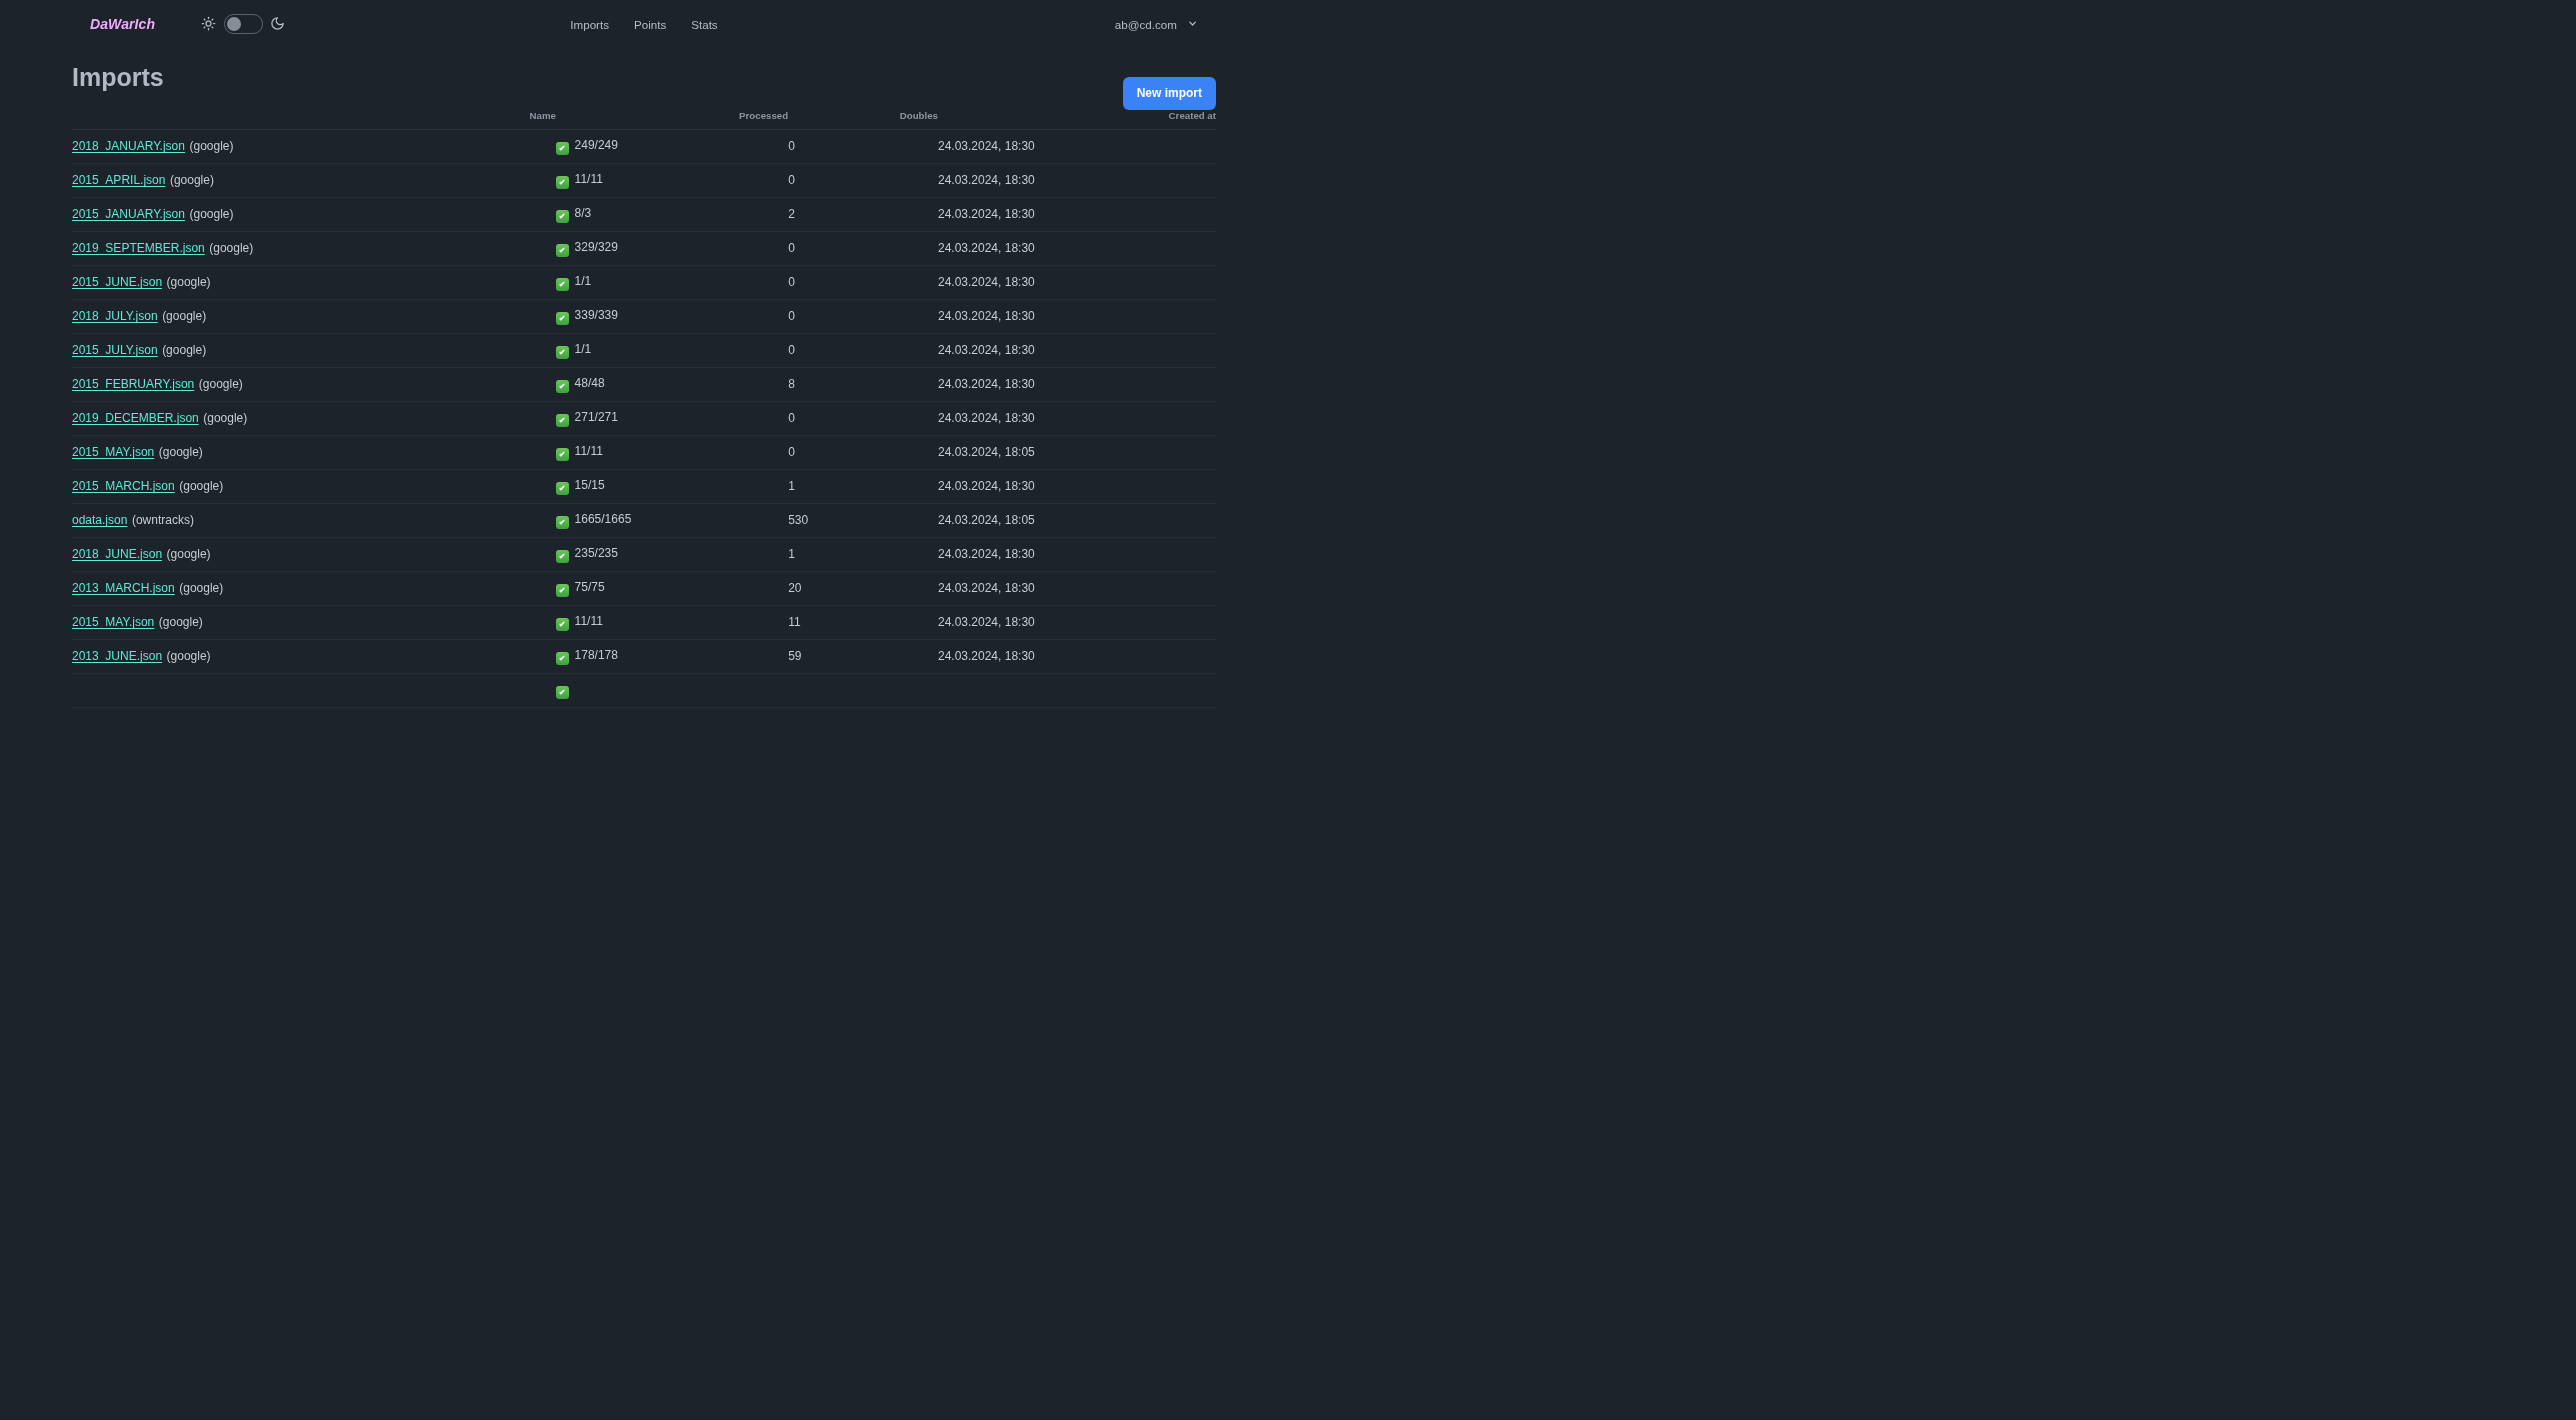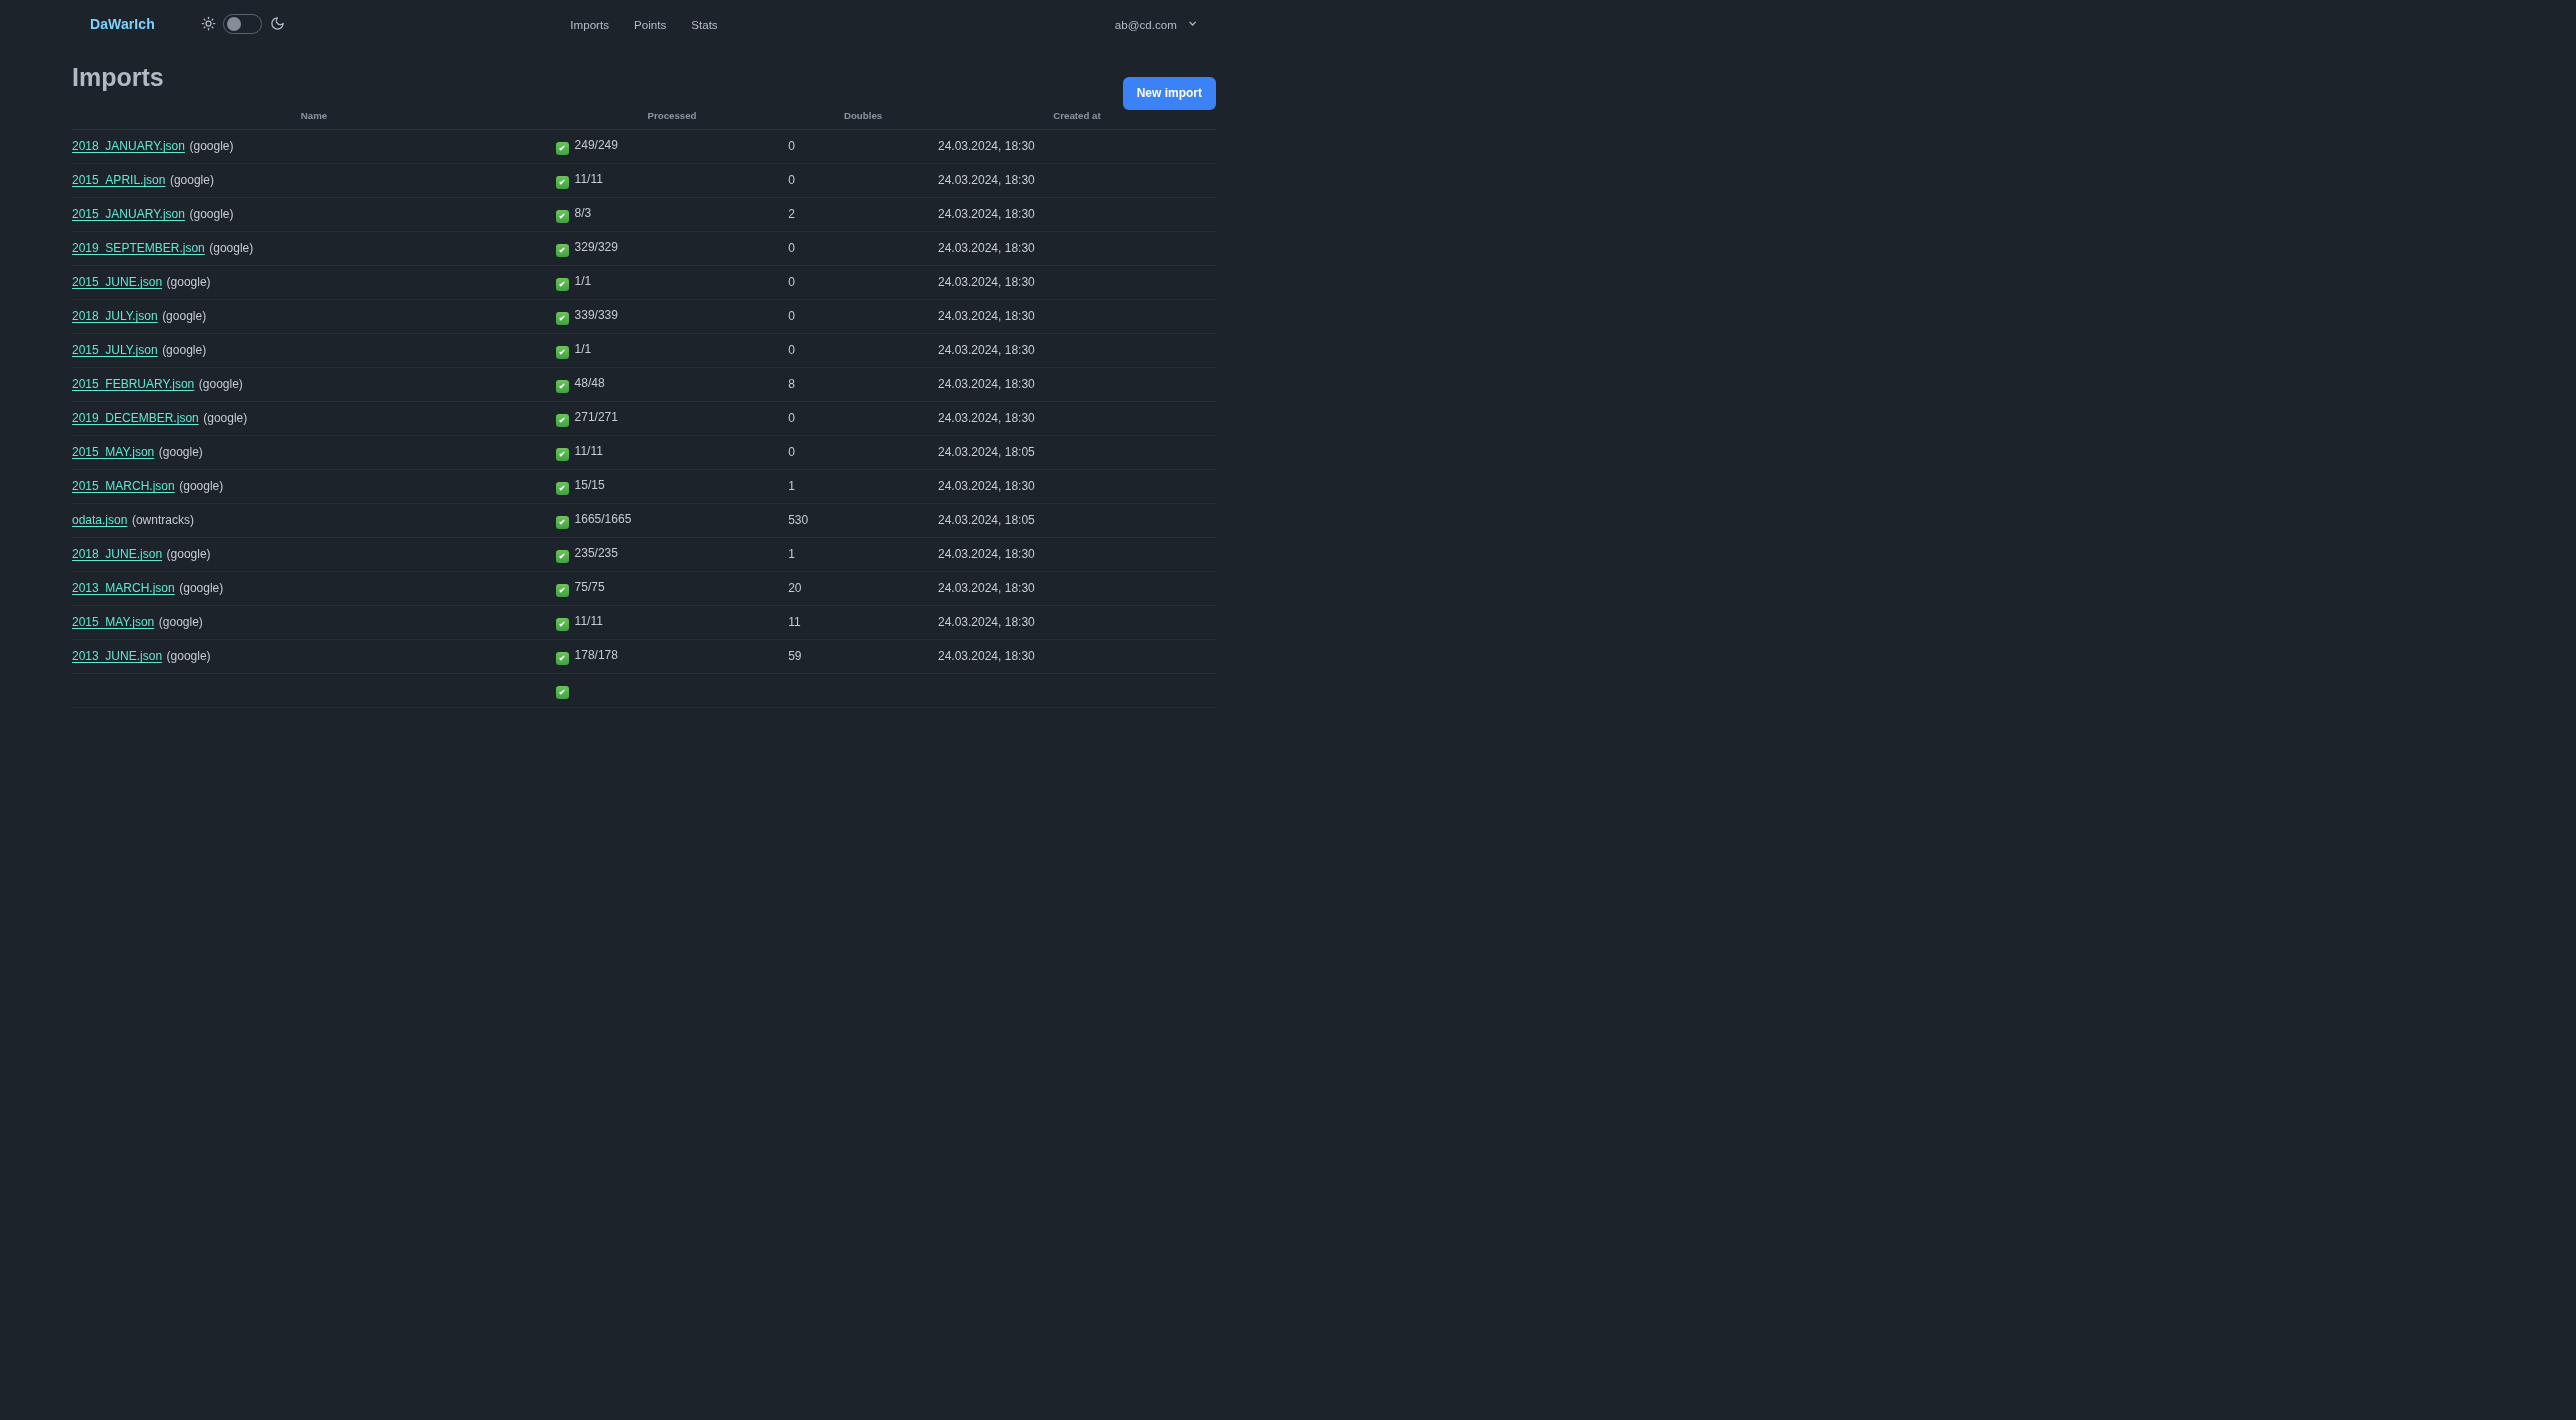--- a/index.html
+++ b/index.html
@@ -10,22 +10,22 @@
     font-family:"Liberation Sans", sans-serif;
     -webkit-font-smoothing:antialiased;
   }
 
   
   .navbar {
     height:48px; display:flex; align-items:center;
     padding:0 90px; position:relative;
   }
   .logo {
-    font-size:14px; font-weight:700; color:#7dd3fc;
-    letter-spacing:0.1px; text-decoration:none; cursor:pointer;
+    font-size:14px; font-weight:700; color:#f0abfc;
+    letter-spacing:0.1px; text-decoration:none; cursor:pointer;font-style:italic;
   }
   .theme-toggle { display:flex; align-items:center; gap:7.5px; margin-left:46px; }
   .icon { display:inline-flex; align-items:center; justify-content:center; color:#b6bcc6; }
   .toggle-pill {
     width:39px; height:19.4px; border:1.1px solid #5b636e; border-radius:9.7px;
     position:relative; cursor:pointer; background:transparent;
   }
   .toggle-knob {
     width:14px; height:14px; border-radius:50%; background:#868d99;
     position:absolute; left:2.2px; top:1.5px;
@@ -55,21 +55,21 @@
     font-size:12px; font-weight:600;
     border:none; border-radius:6px;
     padding:10.4px 14px; cursor:pointer; line-height:1;
   }
 
   
   table.imports-table {
     width:100%; border-collapse:collapse; table-layout:fixed;
   }
   .imports-table th {
-    text-align:center; font-size:9.7px; font-weight:700; color:#8d949f;
+    text-align:right; font-size:9.7px; font-weight:700; color:#8d949f;
     padding:4.5px 0 8.2px 0; border-bottom:0.7px solid #2a313a;margin-left:16px;
   }
   .imports-table td {
     height:34px; font-size:12px; color:#c6ccd4;
     border-bottom:0.7px solid #262d36; vertical-align:middle;
     padding:0; white-space:nowrap; overflow:hidden;
   }
   .file-link {
     color:#5eead4; text-decoration:underline; text-underline-offset:2.2px;
     text-decoration-thickness:0.7px; cursor:pointer;

